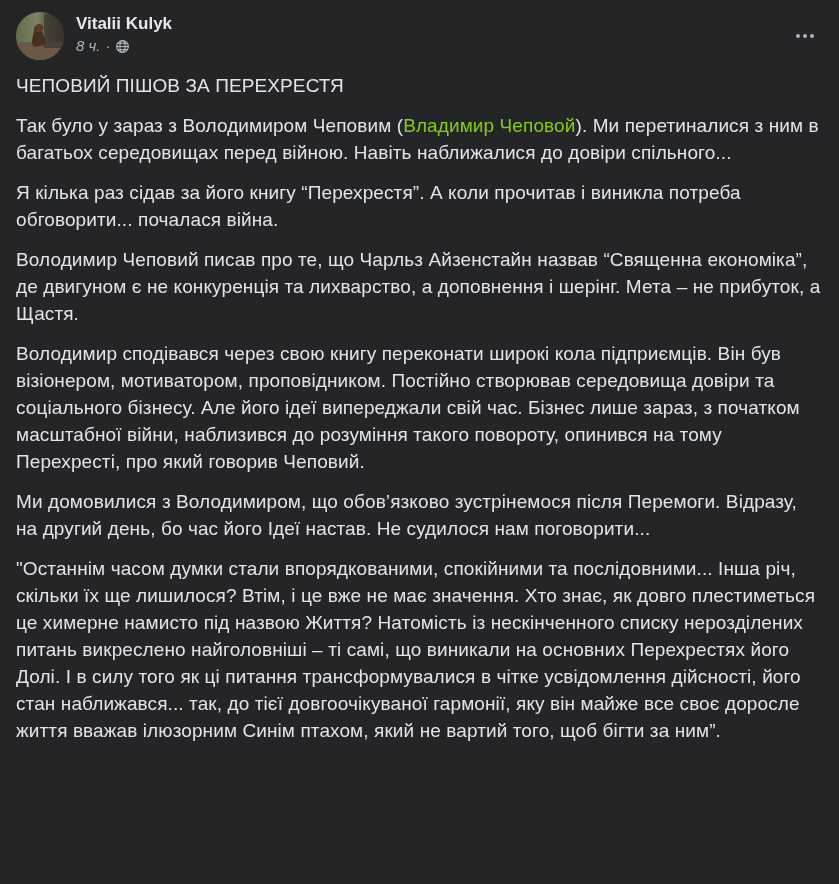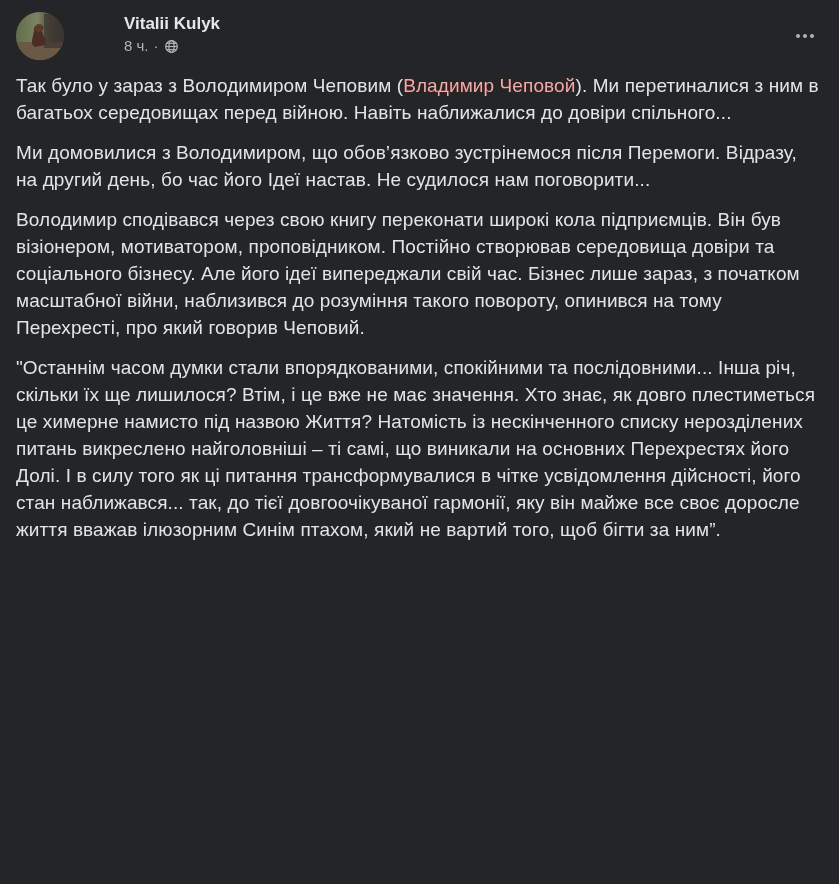--- a/index.html
+++ b/index.html
@@ -15,21 +15,20 @@
     color: #e4e6eb;
     margin: 0 auto;
     overflow: hidden;
   }
   
   .post-header {
     display: flex;
     align-items: flex-start;
     padding: 12px 7px 6px 16px;
     position: relative;
-    gap: 48px;
   }
   .avatar {
     width: 48px; height: 48px;
     border-radius: 50%;
     overflow: hidden;
     flex: 0 0 48px;
     cursor: pointer;
     background: #3a3b3c;
   }
   .avatar svg { display: block; width: 100%; height: 100%; }
@@ -48,21 +47,21 @@
     cursor: pointer;
   }
   .meta-row {
     display: flex;
     align-items: center;
     gap: 5px;
     color: #b0b3b8;
     font-size: 15px;
     line-height: 18px;
   }
-  .meta-row .timestamp { cursor: pointer; }
+  .meta-row .timestamp { cursor: pointer; font-style: italic; }
   .globe-icon { display: inline-flex; align-items: center; }
   .globe-icon svg { display: block; }
   .more-button {
     position: absolute;
     top: 18px;
     right: 16px;
     width: 36px; height: 36px;
     border: none;
     background: transparent;
     border-radius: 50%;
@@ -82,21 +81,21 @@
   .post-body {
     padding: 6px 16px 18px 16px;
     font-size: 19px;
     line-height: 27px;
     color: #e2e4e9;
     letter-spacing: 0.1px;
   }
   .post-body p { margin-bottom: 13px; }
   .post-body p:last-child { margin-bottom: 0; }
   .profile-link {
-    color: #fca5a5;
+    color: #84cc16;
     text-decoration: none;
     cursor: pointer;
   }
 </style>
 </head>
 <body>
 
 <div class="post-card">
 
   <div class="post-header">
@@ -136,20 +135,23 @@
       </span>
     </div>
 
     <button class="more-button" aria-label="More options">
       <span class="ellipsis-icon"></span>
     </button>
 
   </div>
 
   <div class="post-body">
+    <p>ЧЕПОВИЙ ПІШОВ ЗА ПЕРЕХРЕСТЯ</p>
     <p><span>Так було у зараз з Володимиром Чеповим (</span><a class="profile-link">Владимир Чеповой</a><span>). Ми перетиналися з ним в багатьох середовищах перед війною. Навіть наближалися до довіри спільного...</span></p>
+    <p>Я кілька раз сідав за його книгу “Перехрестя”. А коли прочитав і виникла потреба обговорити... почалася війна.</p>
+    <p>Володимир Чеповий писав про те, що Чарльз Айзенстайн назвав “Священна економіка”, де двигуном є не конкуренція та лихварство, а доповнення і шерінг. Мета – не прибуток, а Щастя.</p>
+    <p>Володимир сподівався через свою книгу переконати широкі кола підприємців. Він був візіонером, мотиватором, проповідником. Постійно створював середовища довіри та соціального бізнесу. Але його ідеї випереджали свій час. Бізнес лише зараз, з початком масштабної війни, наблизився до розуміння такого повороту, опинився на тому Перехресті, про який говорив Чеповий.</p>
     <p>Ми домовилися з Володимиром, що обов’язково зустрінемося після Перемоги. Відразу, на другий день, бо час його Ідеї настав. Не судилося нам поговорити...</p>
-    <p>Володимир сподівався через свою книгу переконати широкі кола підприємців. Він був візіонером, мотиватором, проповідником. Постійно створював середовища довіри та соціального бізнесу. Але його ідеї випереджали свій час. Бізнес лише зараз, з початком масштабної війни, наблизився до розуміння такого повороту, опинився на тому Перехресті, про який говорив Чеповий.</p>
     <p>"Останнім часом думки стали впорядкованими, спокійними та послідовними... Інша річ, скільки їх ще лишилося? Втім, і це вже не має значення. Хто знає, як довго плестиметься це химерне намисто під назвою Життя? Натомість із нескінченного списку нерозділених питань викреслено найголовніші – ті самі, що виникали на основних Перехрестях його Долі. І в силу того як ці питання трансформувалися в чітке усвідомлення дійсності, його стан наближався... так, до тієї довгоочікуваної гармонії, яку він майже все своє доросле життя вважав ілюзорним Синім птахом, який не вартий того, щоб бігти за ним”.</p>
 
   </div>
 
 </div>
 
 </body></html>

